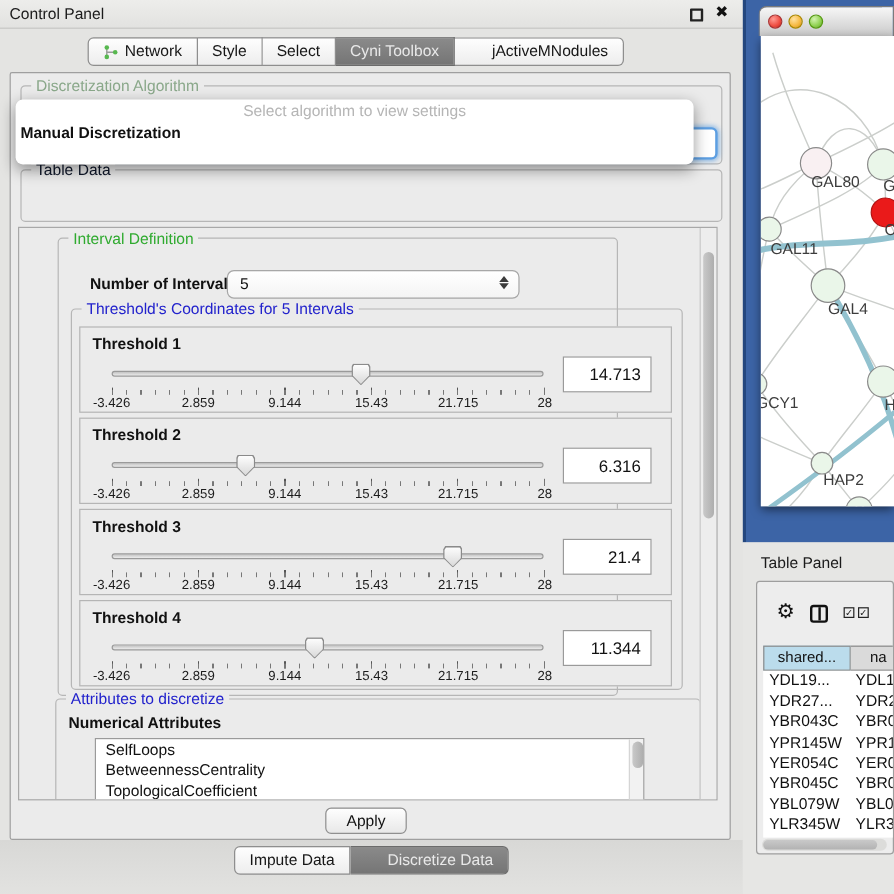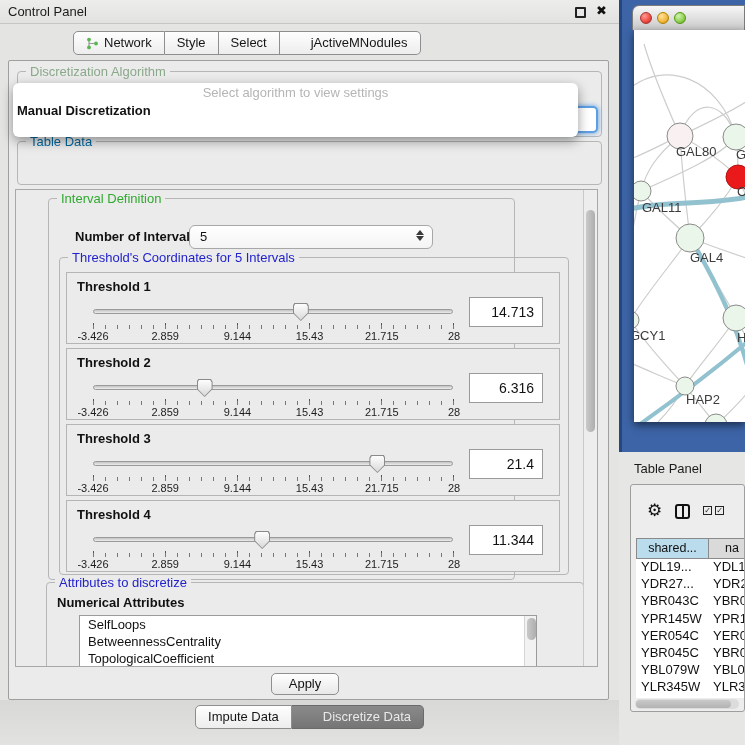--- a/index.html
+++ b/index.html
@@ -23,21 +23,21 @@
   .seg.active { background:linear-gradient(#8a8a8a,#757575); color:#e9e9e9; border-color:#6b6b6b; }
   .net-icon { width:13px; height:13px; display:inline-block; }
 
   .content-frame { position:absolute; left:8px; top:60px; width:601px; height:640px; background:#ebebeb; border:1px solid #9f9f9f; border-radius:2px; }
 
   .group { position:absolute; border:1px solid #b6b6b6; border-radius:4px; }
   .group-title { position:absolute; top:-8px; left:8px; background:#ebebeb; padding:0 4px; font-size:13px; white-space:nowrap; }
   .gt-green { color:var(--accent-green); }
   .gt-blue  { color:var(--accent-blue); }
   .gt-dim   { color:#8aa88a; }
-  .gt-dark  { color:#0369a1; }
+  .gt-dark  { color:#0f172a; }
 
   #algo-group { left:8px; top:10px; width:585px; height:66px; }
   #algo-combo { position:absolute; left:10px; top:34px; width:570px; height:27px; background:#fff; border:2px solid var(--focus-blue); border-radius:5px; box-shadow:0 0 4px 1px rgba(105,165,225,.8); }
 
   #algo-popup { position:absolute; left:13px; top:83px; width:565px; height:54px; background:#ffffff; border-radius:6px; box-shadow:0 4px 12px rgba(0,0,0,.4); z-index:30; padding-top:2px; }
   .popup-prompt { text-align:center; color:#b5b5b5; font-size:13px; height:17px; }
   .popup-item { font-size:13px; color:#111; padding-left:4px; height:17px; line-height:17px; }
   .popup-item.bold { font-weight:bold; }
 
   #tabledata-group { left:8px; top:80px; width:585px; height:44px; }
@@ -134,20 +134,23 @@
             <circle cx="3" cy="10.4" r="1.9" fill="#57b84f"></circle>
             <circle cx="10" cy="6.5" r="1.9" fill="#57b84f"></circle>
         </svg>
         <span>Network</span>
       </div>
       <div class="seg">
           <span>Style</span>
         </div>
       <div class="seg">
           <span>Select</span>
+        </div>
+      <div class="seg active">
+          <span>Cyni Toolbox</span>
         </div>
       <div class="seg">
           <span>jActiveMNodules</span>
         </div>
     </div>
 
     <div class="content-frame">
 
       <div class="group" id="algo-group">
         <span class="group-title gt-dim">Discretization Algorithm</span>

